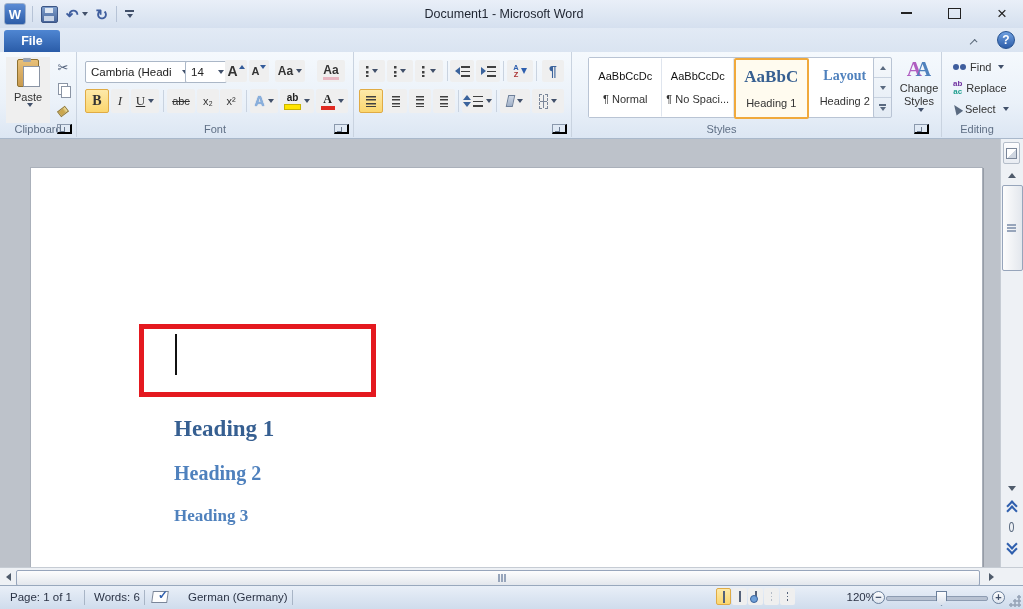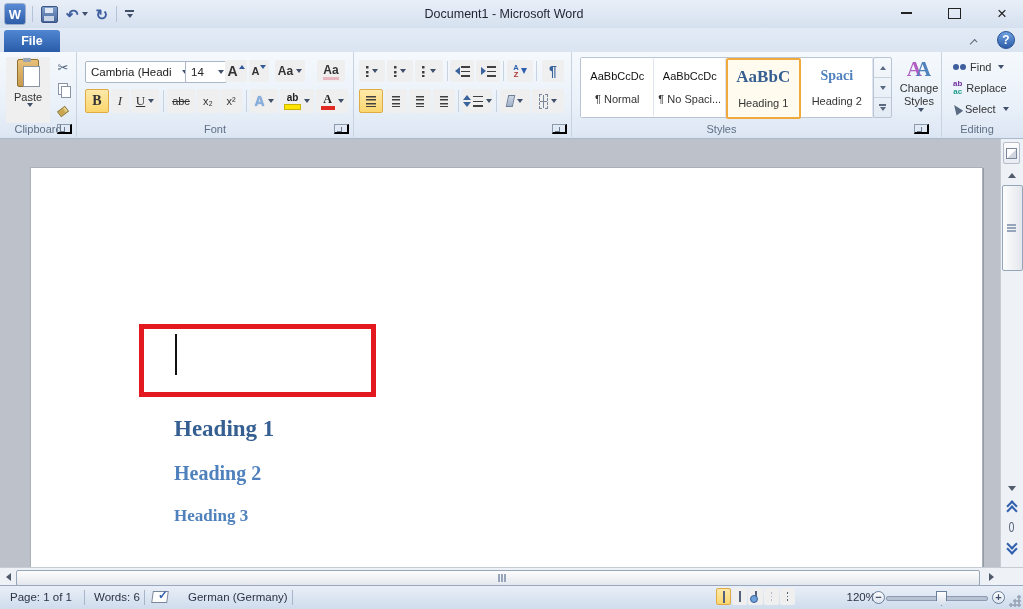--- a/index.html
+++ b/index.html
@@ -96,21 +96,21 @@
   .sort-ic .az b:last-child{color:#a33;}
   .darr{width:0;height:0;border-left:3px solid transparent;border-right:3px solid transparent;border-top:6px solid #2e5fae;margin-left:2px;}
   .pilcrow{font-size:14px;color:#3b639c;font-weight:bold;}
   .sp-ic{display:flex;align-items:center;gap:2px;}
   .shade-ic{width:13px;height:10px;background:linear-gradient(#cdd6e4,#9fb0c8);border:1px solid #6d7f99;transform:skewX(-12deg);}
   .bord-ic{width:13px;height:13px;border:1px dashed #7a8699;background:
     linear-gradient(#7a8699,#7a8699) 50% 0/1px 100% no-repeat,
     linear-gradient(#7a8699,#7a8699) 0 50%/100% 1px no-repeat;}
 
   
-  .gallery{position:absolute;left:8px;top:5px;width:292px;height:59px;background:#fff;border:1px solid #b9c4d4;border-radius:2px;display:flex;}
+  .gallery{position:absolute;left:16px;top:5px;width:292px;height:59px;background:#fff;border:1px solid #b9c4d4;border-radius:2px;display:flex;}
   .scard{width:72px;height:57px;border-right:1px solid #dfe5ee;display:flex;flex-direction:column;align-items:center;justify-content:center;background:#fff;border:1px solid transparent;border-right-color:#dfe5ee;}
   .scard.sel{border:2px solid #f0a93c;border-radius:2px;background:#fffbef;}
   .pv{font-family:"Liberation Serif",serif;line-height:1.1;white-space:nowrap;}
   .pv.n{font-family:"Liberation Sans",sans-serif;font-size:11px;color:#111;}
   .pv.h1{font-size:17px;font-weight:bold;color:#365f91;}
   .pv.h2{font-size:14px;font-weight:bold;color:#4f81bd;}
   .sname{font-size:11px;color:#333;margin-top:11px;white-space:nowrap;}
   .gscroll{position:absolute;left:301px;top:5px;width:17px;height:59px;border:1px solid #b9c4d4;border-radius:2px;background:linear-gradient(#f6f9fc,#e3ebf4);display:flex;flex-direction:column;}
   .gs-btn{flex:1;display:flex;align-items:center;justify-content:center;flex-direction:column;border-bottom:1px solid #c9d3e0;}
   .gs-btn:last-child{border-bottom:none;}
@@ -426,21 +426,21 @@
         </div>
         <div class="scard">
           <span class="pv n">AaBbCcDc</span>
           <span class="sname">¶ No Spaci...</span>
         </div>
         <div class="scard sel">
           <span class="pv h1">AaBbC</span>
           <span class="sname">Heading 1</span>
         </div>
         <div class="scard">
-          <span class="pv h2">Spaci</span>
+          <span class="pv h2">Layout</span>
           <span class="sname">Heading 2</span>
         </div>
       </div>
       <div class="gscroll">
         <button class="gs-btn" style="background:none;border:none;border-bottom:1px solid #c9d3e0;">
             <span class="tri-up-s"></span>
           </button>
         <button class="gs-btn" style="background:none;border:none;border-bottom:1px solid #c9d3e0;">
             <span class="tri-dn-s"></span>
           </button>

